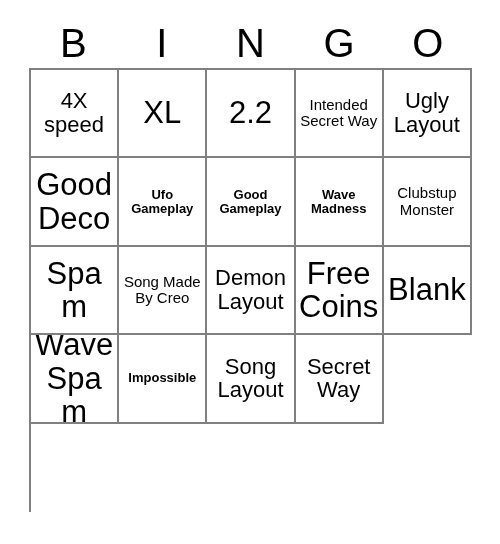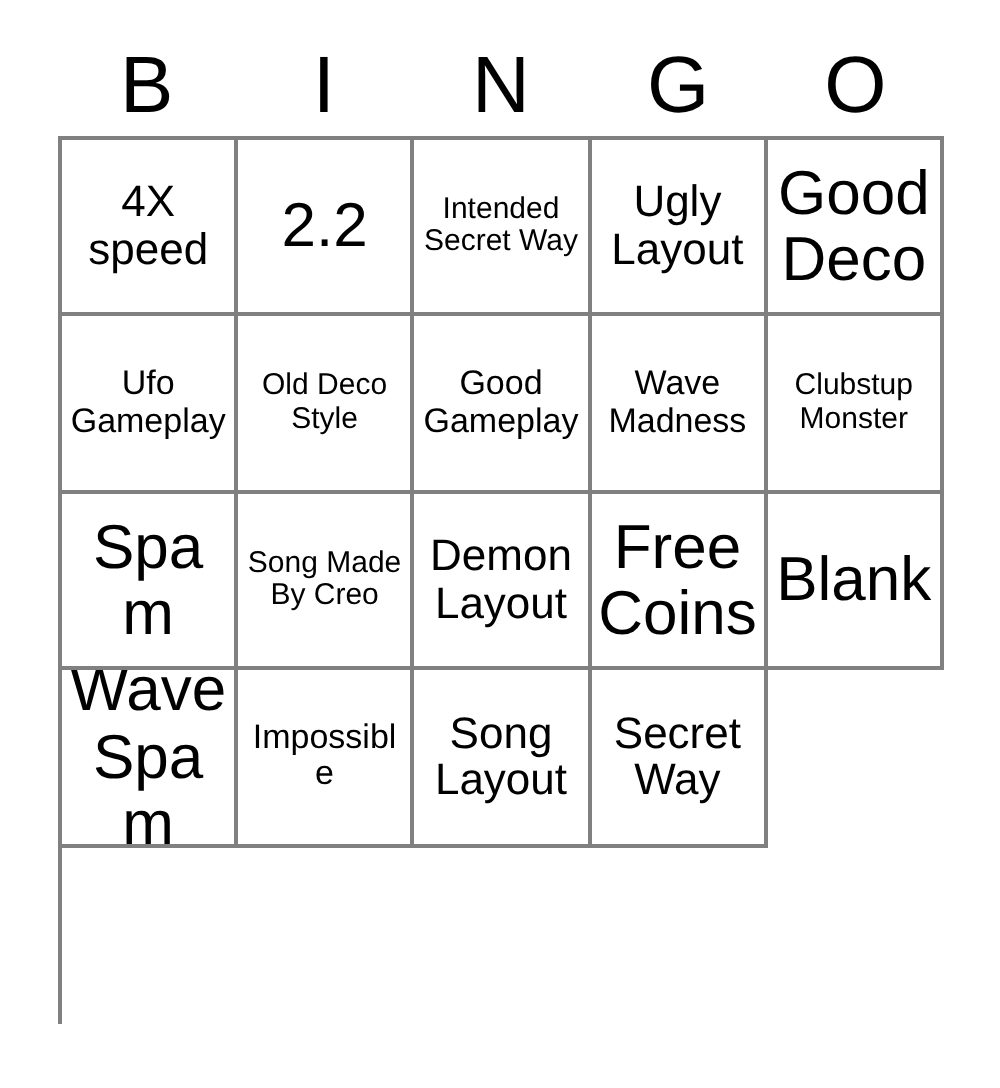--- a/index.html
+++ b/index.html
@@ -61,57 +61,57 @@
   .cell-text {
     display: block;
     width: 100%;
     line-height: 1.08;
     word-wrap: break-word;
     color: #000000;
   }
   .sz-xl  { font-size: 31px; }
   .sz-md  { font-size: 22px; }
   .sz-sm  { font-size: 15px; }
-  .sz-xs  { font-size: 17px; }
+  .sz-xs  { font-size: 13px; font-weight: bold; }
 </style>
 </head>
 <body>
 
 <div id="bingo-card">
 
   <div id="bingo-header">
     <div class="header-letter">B</div>
     <div class="header-letter">I</div>
     <div class="header-letter">N</div>
     <div class="header-letter">G</div>
     <div class="header-letter">O</div>
   </div>
 
   <div id="bingo-grid">
     <div class="bingo-cell">
         <span class="cell-text sz-md">4X speed</span>
       </div>
     <div class="bingo-cell">
+        <span class="cell-text sz-xl">XL</span>
+      </div>
+    <div class="bingo-cell">
         <span class="cell-text sz-xl">2.2</span>
       </div>
     <div class="bingo-cell">
         <span class="cell-text sz-sm">Intended Secret Way</span>
       </div>
     <div class="bingo-cell">
         <span class="cell-text sz-md">Ugly Layout</span>
       </div>
 
     <div class="bingo-cell">
         <span class="cell-text sz-xl">Good Deco</span>
       </div>
     <div class="bingo-cell">
         <span class="cell-text sz-xs">Ufo Gameplay</span>
-      </div>
-    <div class="bingo-cell">
-        <span class="cell-text sz-sm">Old Deco Style</span>
       </div>
     <div class="bingo-cell">
         <span class="cell-text sz-xs">Good Gameplay</span>
       </div>
 
     <div class="bingo-cell">
         <span class="cell-text sz-xs">Wave Madness</span>
       </div>
     <div class="bingo-cell">
         <span class="cell-text sz-sm">Clubstup Monster</span>

